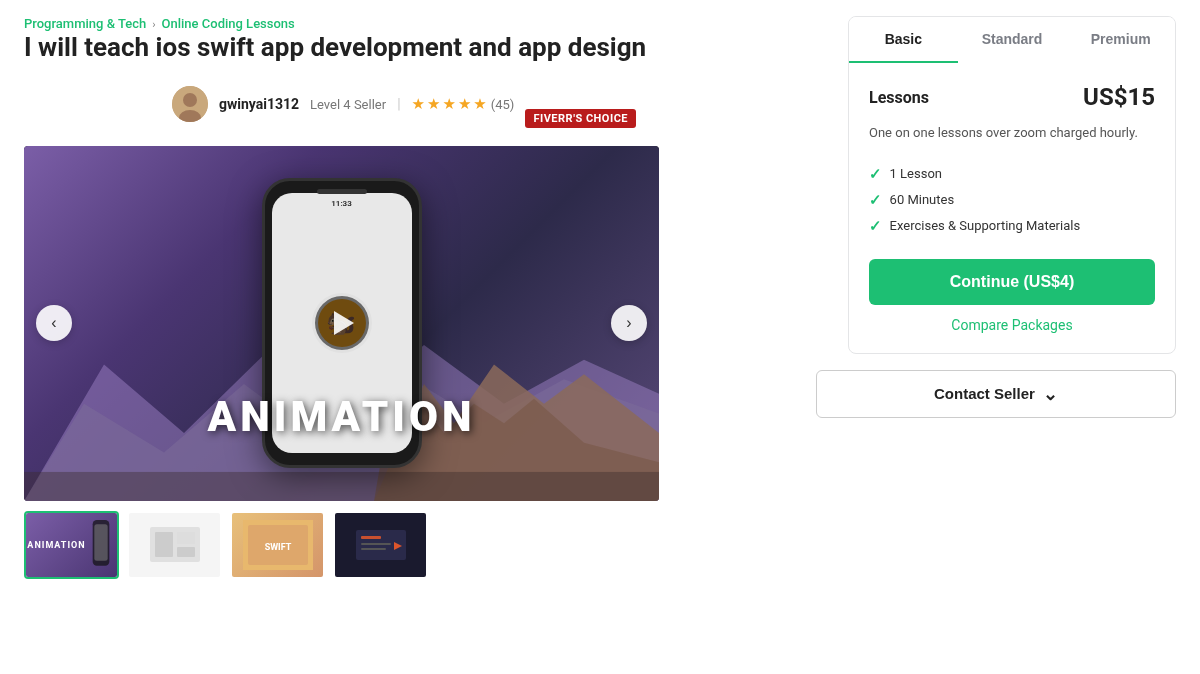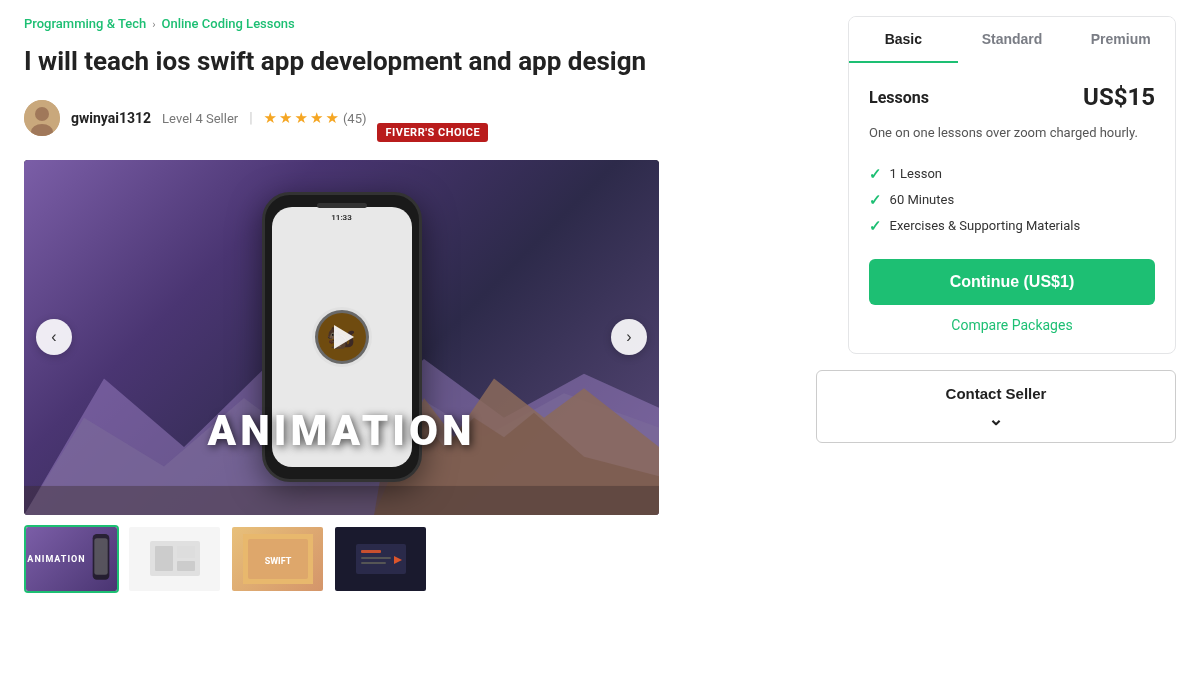--- a/index.html
+++ b/index.html
@@ -24,21 +24,20 @@
       width: 360px;
       flex-shrink: 0;
     }
 
     
     .breadcrumb {
       display: flex;
       align-items: flex-end;
       gap: 6px;
       font-size: 13px;
-      margin-bottom: 14px;
       color: #555;
     }
     .breadcrumb a {
       color: #1dbf73;
       text-decoration: none;
       font-weight: 500;
     }
     .breadcrumb .chevron {
       color: #888;
       font-size: 11px;
@@ -53,20 +52,21 @@
       color: #222;
     }
 
     
     .seller-row {
       display: flex;
       align-items: center;
       gap: 11px;
       margin-bottom: 18px;
       flex-wrap: wrap;
+      justify-content: center;
     }
     .avatar {
       width: 36px;
       height: 36px;
       border-radius: 50%;
       background: #c9a87c;
       display: flex;
       align-items: center;
       justify-content: center;
       overflow: hidden;
@@ -393,21 +393,20 @@
       color: #222;
       border: 1px solid #ccc;
       border-radius: 6px;
       font-size: 15px;
       font-weight: 600;
       cursor: pointer;
       display: flex;
       align-items: center;
       justify-content: center;
       gap: 8px;
-      flex-direction: column;
     }
 
     
     .mountain-svg {
       position: absolute;
       bottom: 0;
       left: 0;
       width: 100%;
       height: 55%;
     }
@@ -581,21 +580,21 @@
           <li>
             <span class="check-icon">✓</span>
             <span>60 Minutes</span>
           </li>
           <li>
             <span class="check-icon">✓</span>
             <span>Exercises &amp; Supporting Materials</span>
           </li>
         </ul>
 
-        <button class="continue-btn">Continue (US$1)</button>
+        <button class="continue-btn">Continue (US$4)</button>
         <a class="compare-link">Compare Packages</a>
       </div>
     </div>
 
     <button class="contact-btn">
       <span>Contact Seller</span>
       <span style="font-size:18px; line-height:1;">⌄</span>
     </button>
   </div>
 </div>

